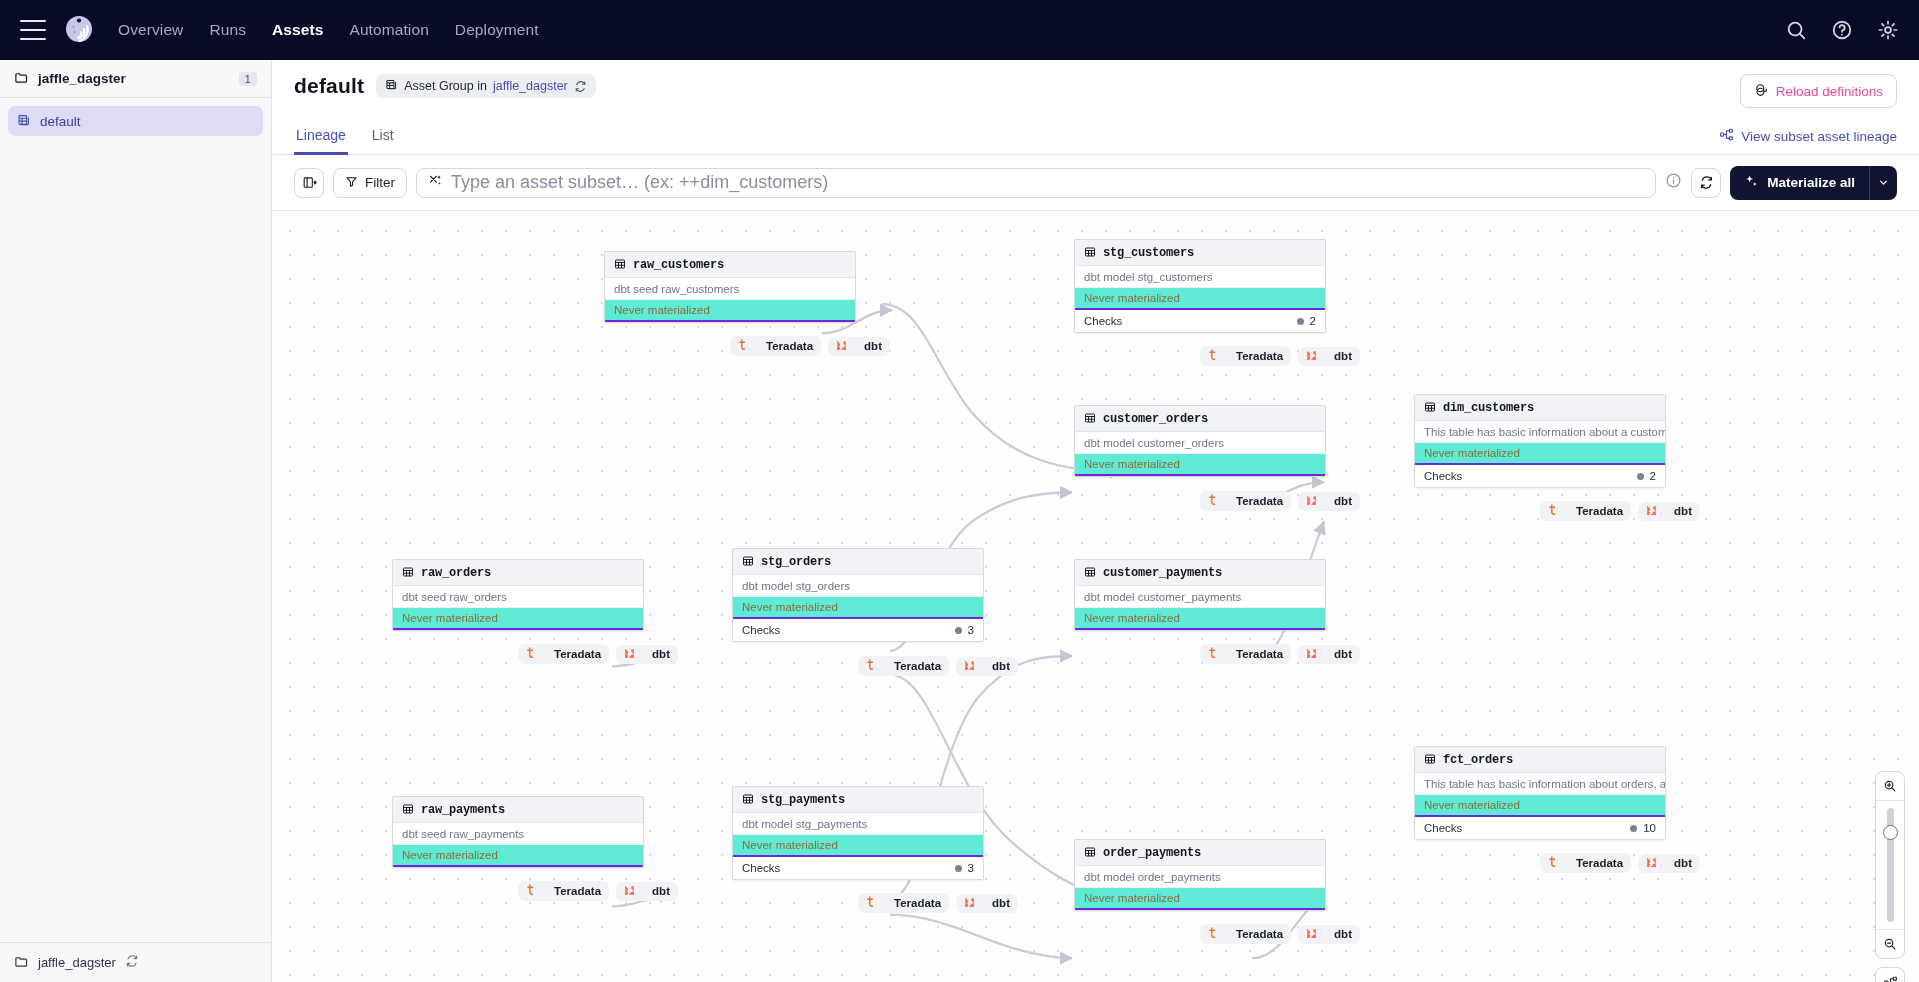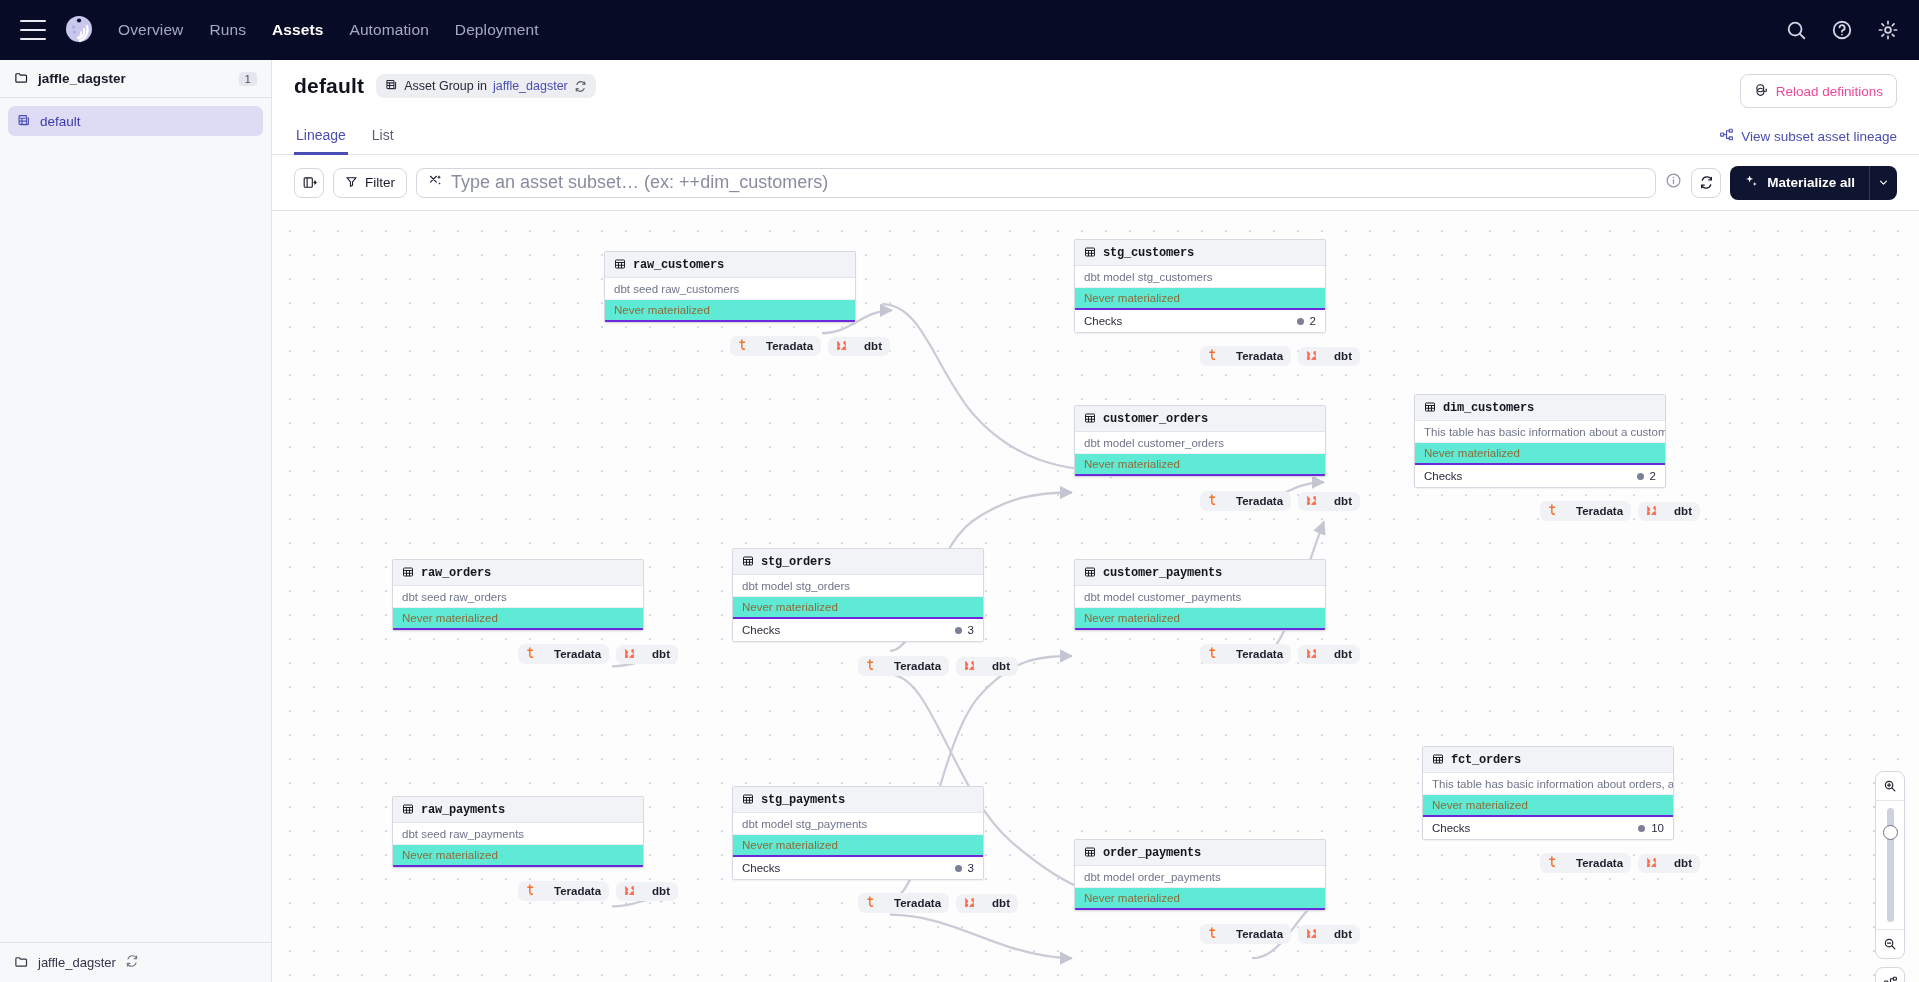--- a/index.html
+++ b/index.html
@@ -798,21 +798,21 @@
           <div class="tag">
             <span>
               <svg width="11" height="11" viewBox="0 0 16 16" fill="#FF694A">
                   <path d="M2 1.4l4.3 4.3-1.1 2.9-2.9 1.1L1.4 2zM14 1.4l.6 7.7-4.3-4.3 1.1-2.9zM14.6 14.6L6.9 14l4.3-4.3 2.9-1.1zM1.4 14.6L2 6.9l4.3 4.3-1.1 2.9z"></path>
                 </svg>
             </span>
             <span>dbt</span>
           </div>
         </div>
 
-        <div class="node" style="left:1142px; top:535px;margin-left:8px;">
+        <div class="node" style="left:1142px; top:535px;">
           <div class="node-head">
             <span>
               <svg width="12" height="12" viewBox="0 0 24 24" fill="none" stroke="#14161F" stroke-width="1.9">
                 <rect x="3" y="4" width="18" height="16" rx="1.5"></rect>
                   <path d="M3 9h18M3 14.5h18M9 9v11M15 9v11"></path>
               </svg>
             </span>
             <span class="node-name">fct_orders</span>
           </div>
           <div class="node-desc">This table has basic information about orders, as …</div>

